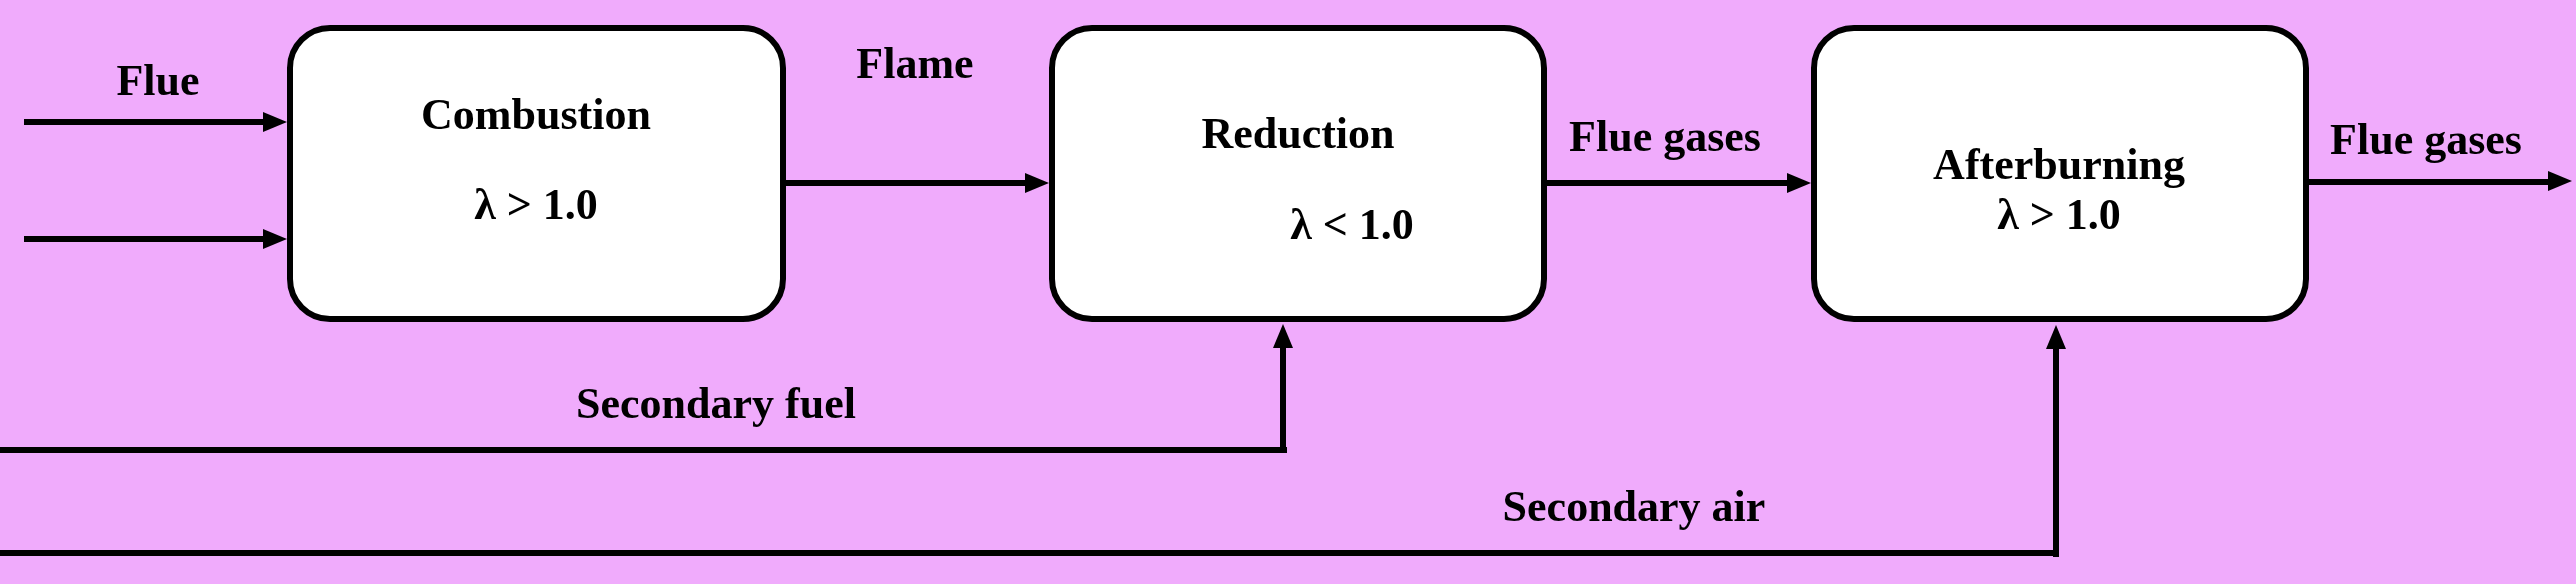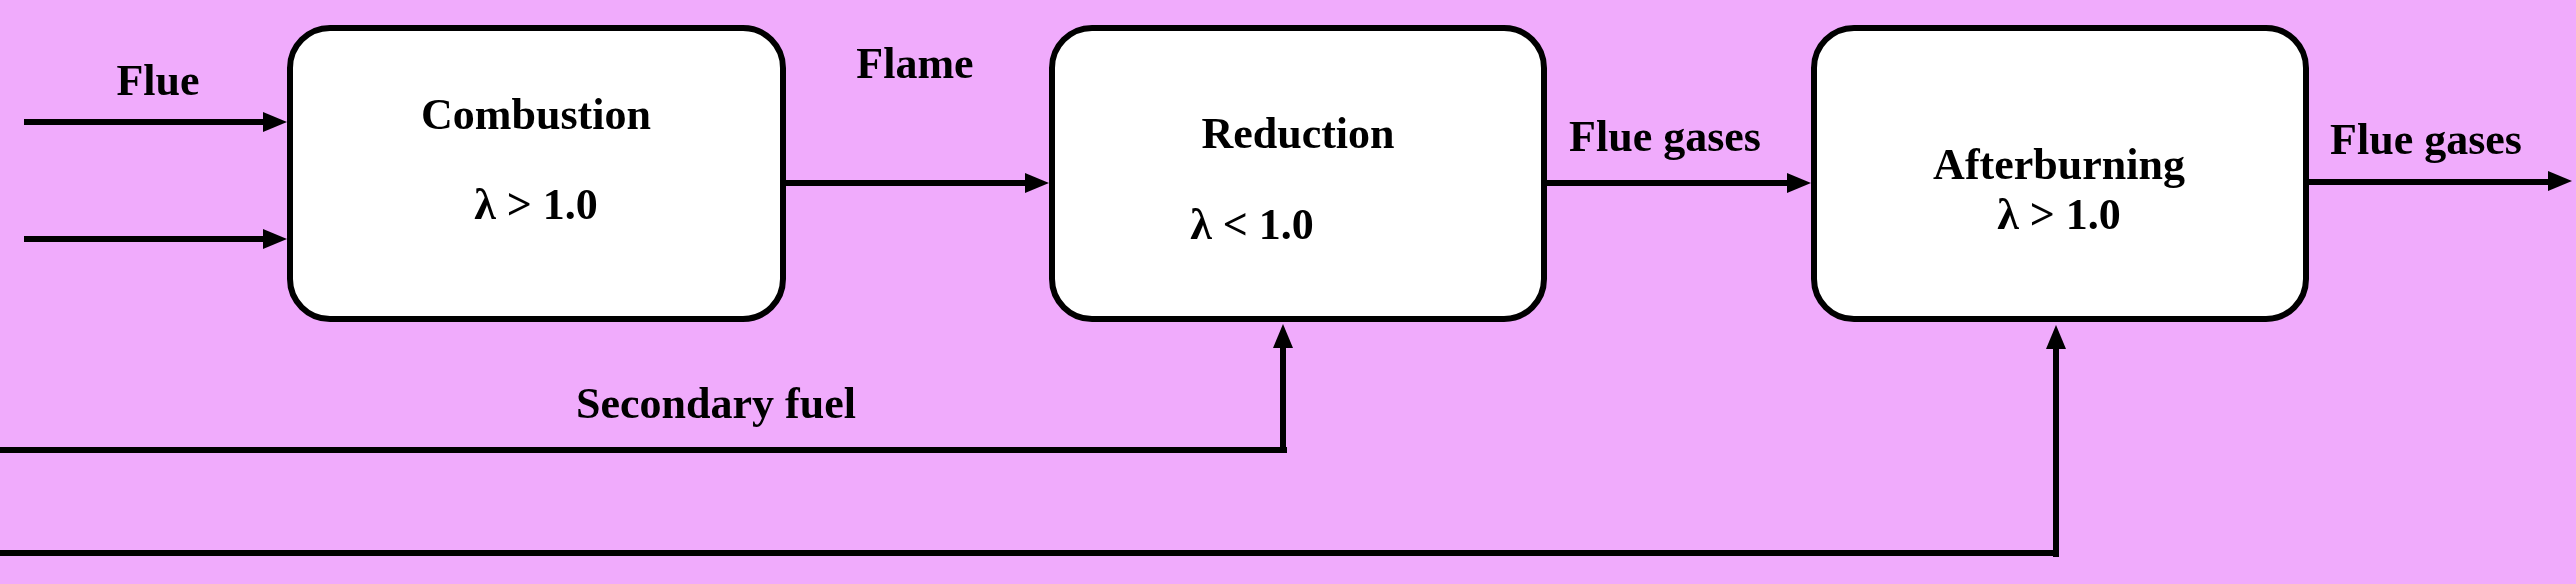--- a/index.html
+++ b/index.html
@@ -60,21 +60,21 @@
 
 <div id="canvas">
 
   <div class="box" id="box-combustion"></div>
   <div class="box" id="box-reduction"></div>
   <div class="box" id="box-afterburning"></div>
 
   <div class="dlabel" style="left:536px;  top:115px;">Combustion</div>
   <div class="dlabel" style="left:536px;  top:205px;">λ &gt; 1.0</div>
   <div class="dlabel" style="left:1298px; top:134px;">Reduction</div>
-  <div class="dlabel" style="left:1252px; top:225px;">λ &lt; 1.0</div>
+  <div class="dlabel" style="left:1352px; top:225px;">λ &lt; 1.0</div>
   <div class="dlabel" style="left:2059px; top:125px;margin-top:40px;">Afterburning</div>
   <div class="dlabel" style="left:2059px; top:215px;">λ &gt; 1.0</div>
 
   <div class="hline" style="left:24px; top:119px; width:241px; height:6.3px;"></div>
   <div class="head-right" style="left:263px; top:112px;"></div>
   <div class="dlabel" style="left:158px; top:81px;">Flue</div>
 
   <div class="hline" style="left:24px; top:236px; width:241px; height:6.3px;"></div>
   <div class="head-right" style="left:263px; top:229px;"></div>
 
@@ -91,15 +91,16 @@
   <div class="dlabel" style="left:2426px; top:140px;">Flue gases</div>
 
   <div class="hline" style="left:0px; top:447px; width:1287px; height:6.3px;"></div>
   <div class="vline" style="left:1280px; top:346px; width:6.3px; height:107px;"></div>
   <div class="head-up" style="left:1273px; top:324px;"></div>
   <div class="dlabel" style="left:716px; top:404px;text-align:right;">Secondary fuel</div>
 
   <div class="hline" style="left:0px; top:550px; width:2059px; height:6.3px;"></div>
   <div class="vline" style="left:2053px; top:348px; width:6.3px; height:209px;"></div>
   <div class="head-up" style="left:2046px; top:325px;"></div>
+  <div class="dlabel" style="left:1634px; top:507px;">Secondary air</div>
 
 </div>
 
 
 </body></html>

